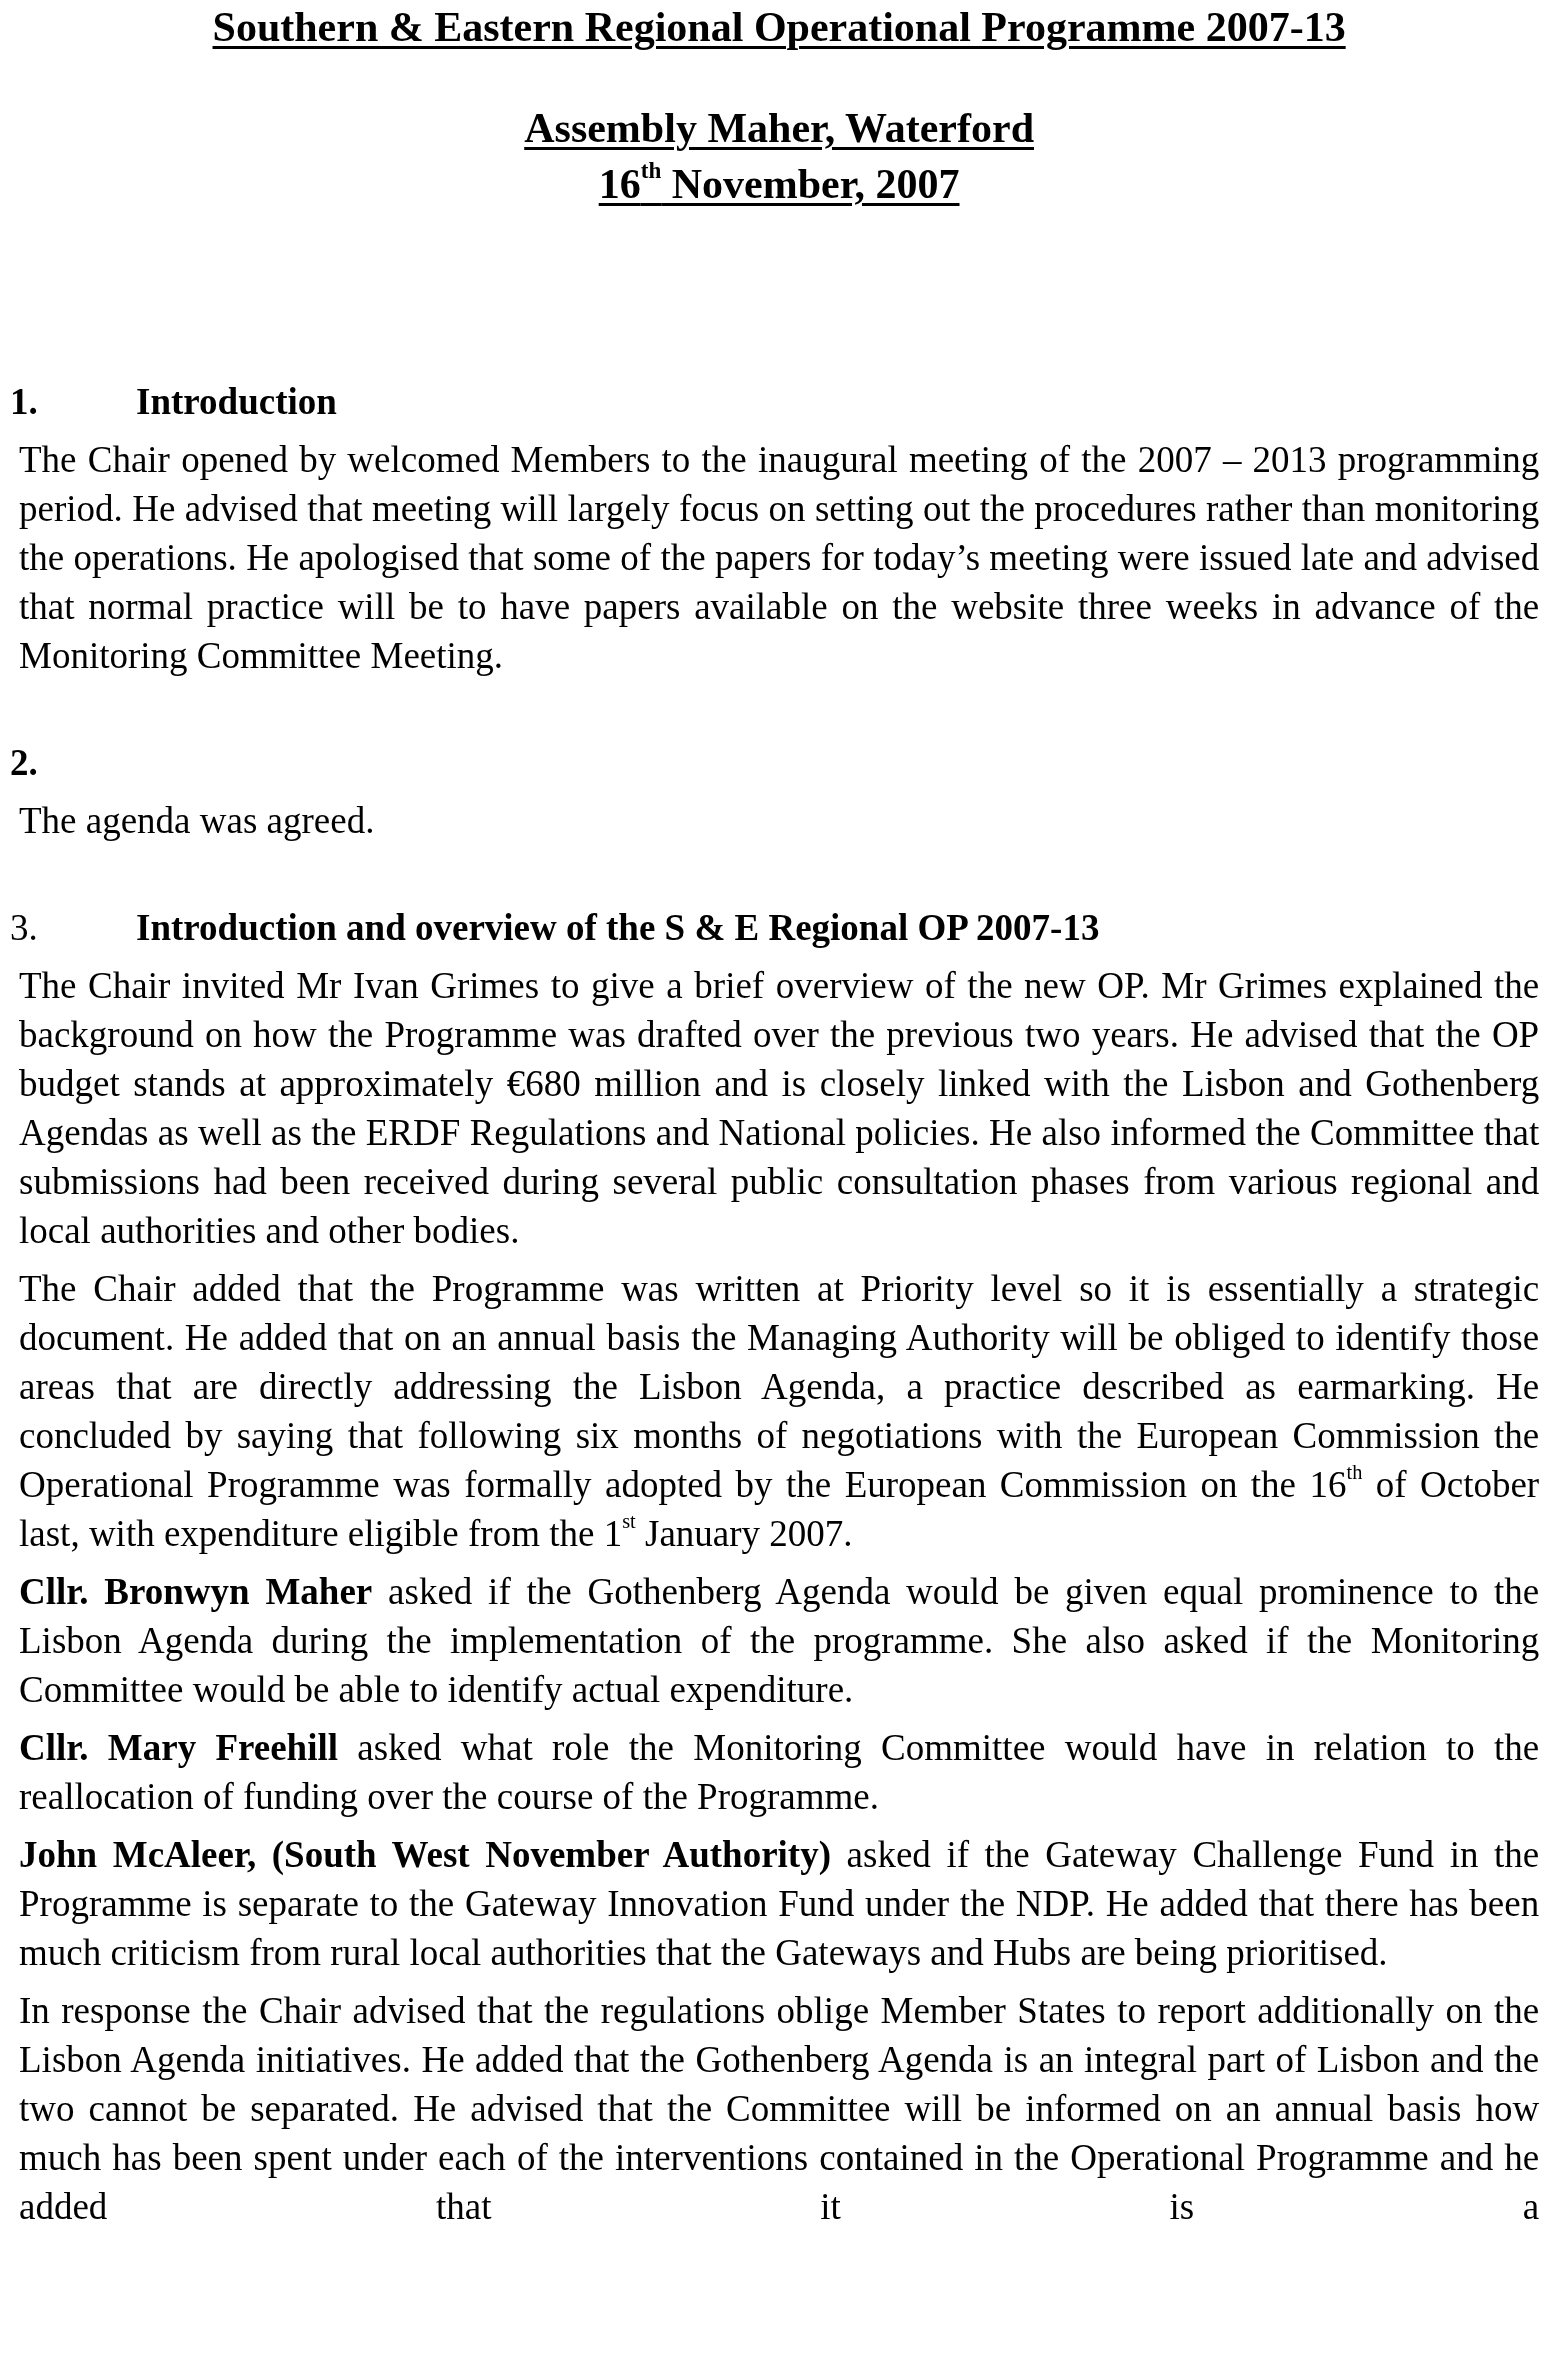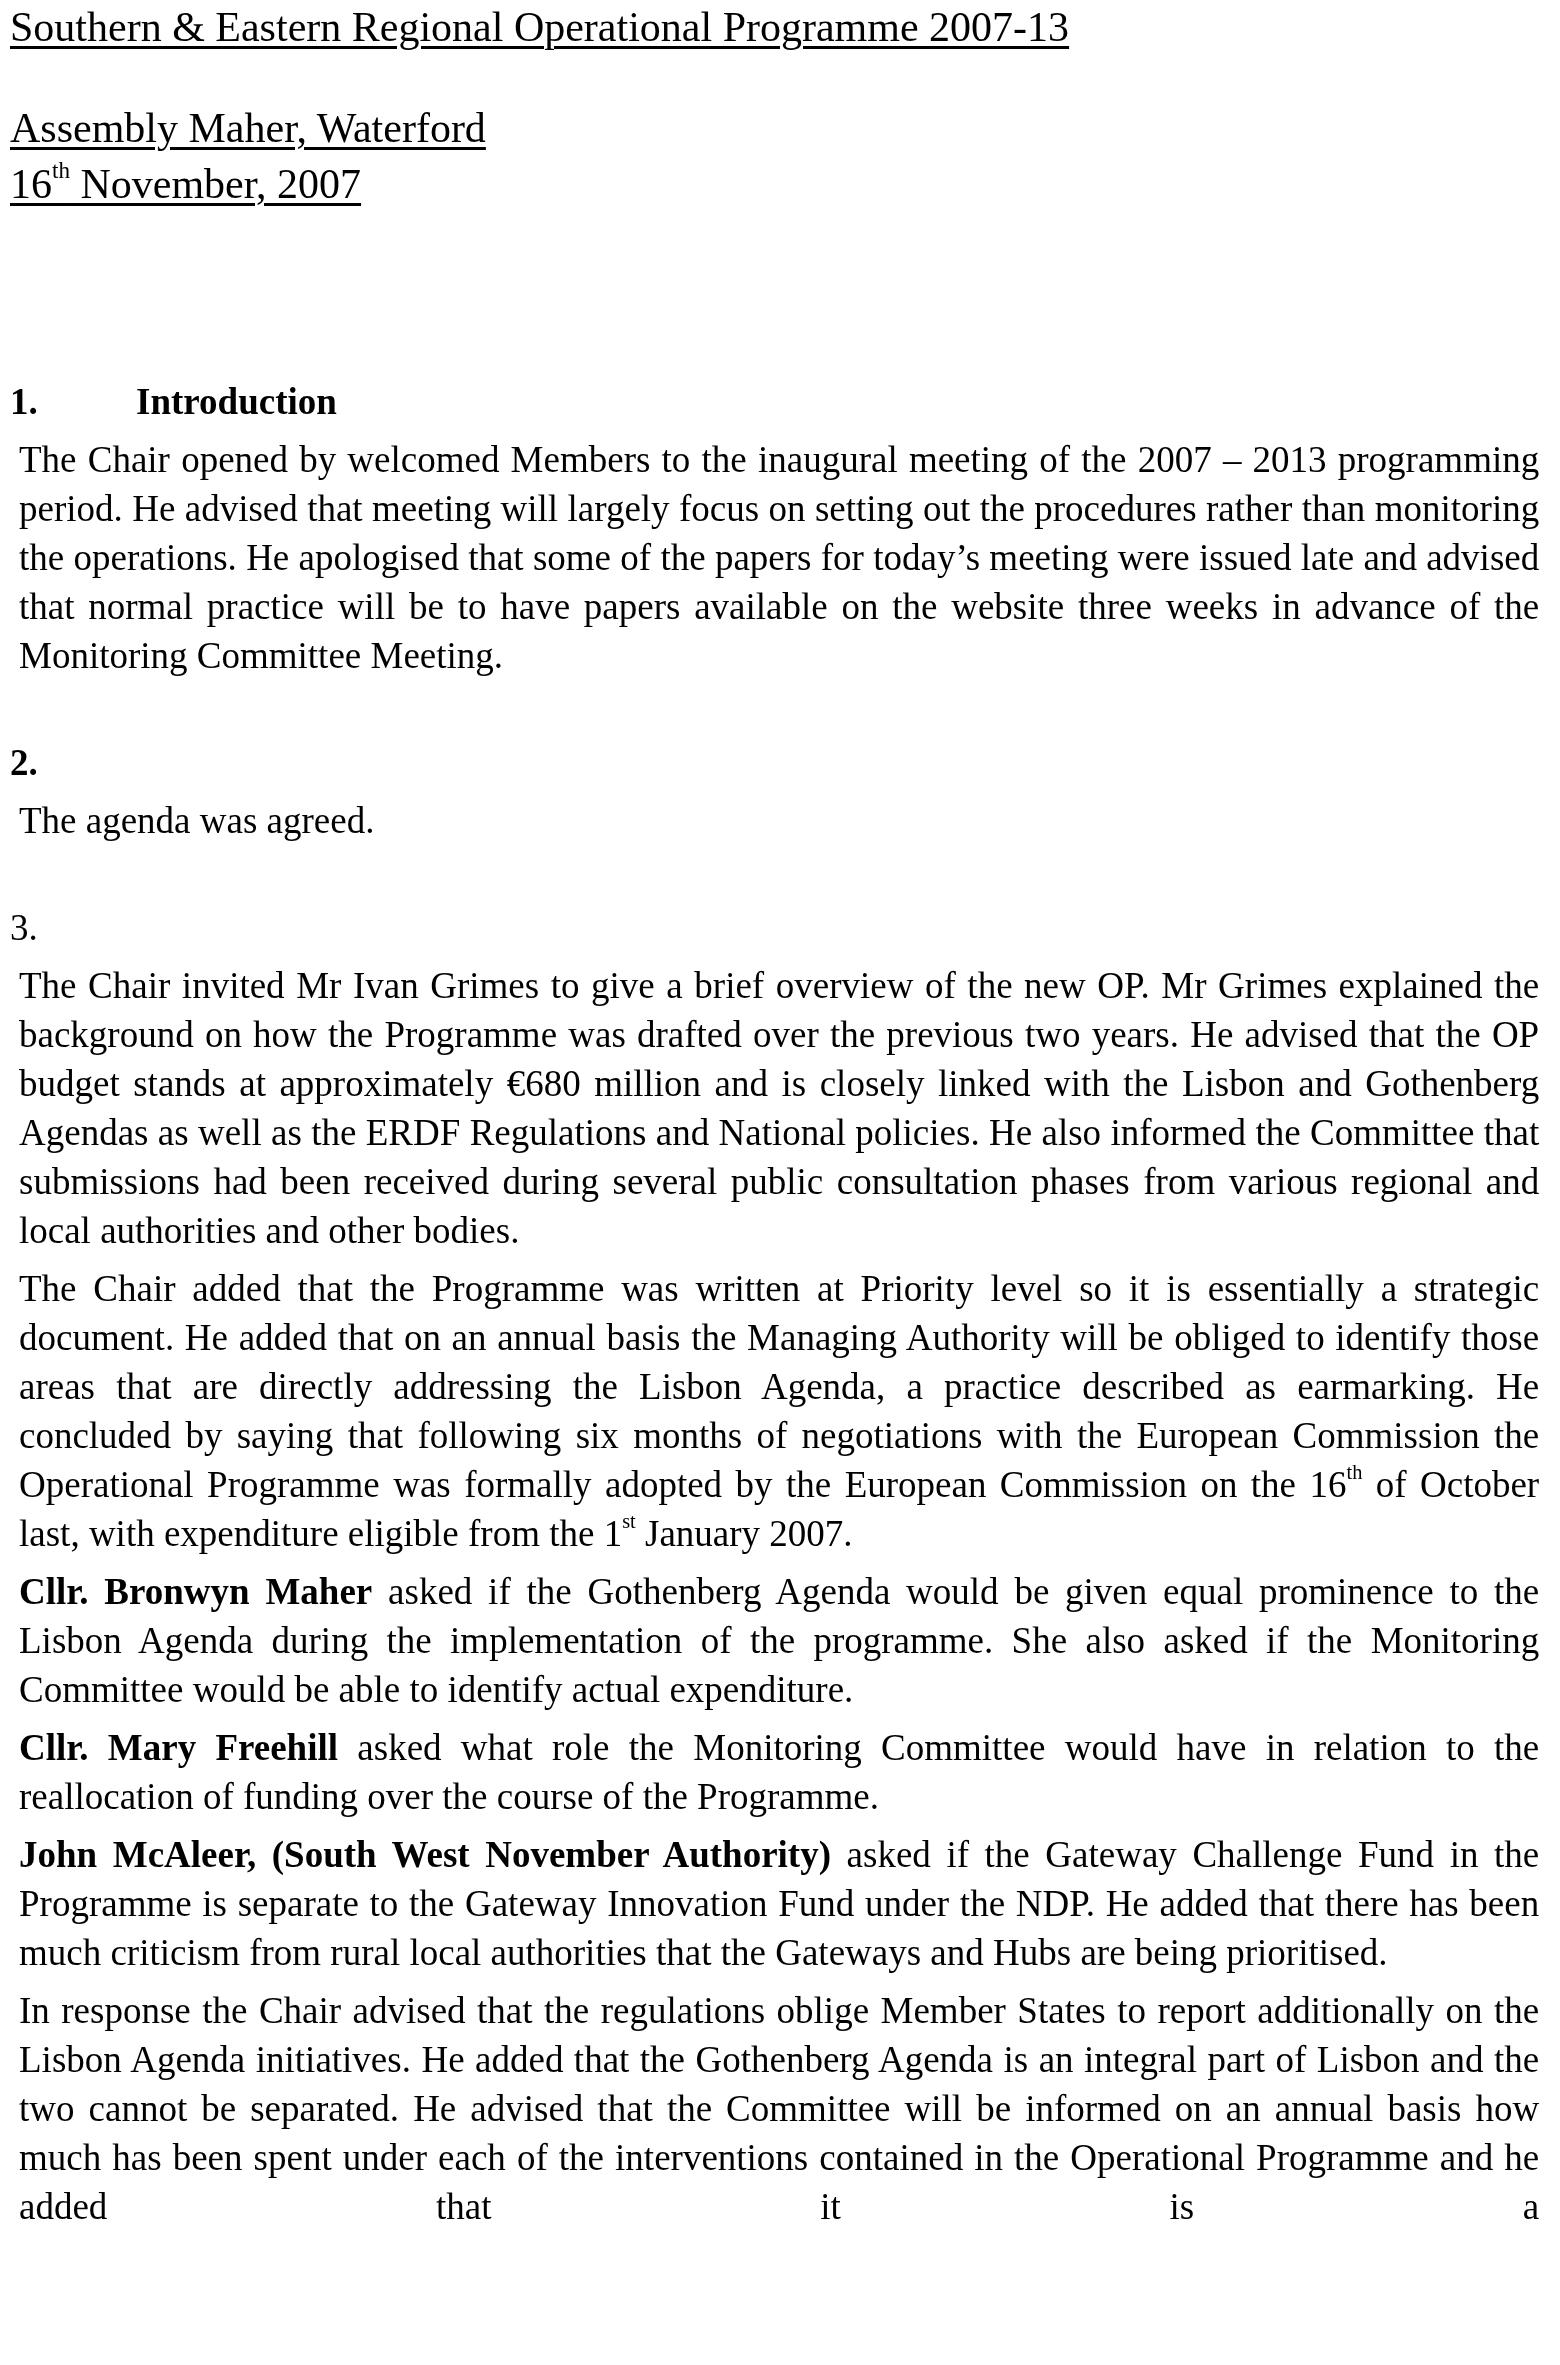--- a/index.html
+++ b/index.html
@@ -10,21 +10,21 @@
     font-family: "Liberation Serif", "DejaVu Serif", serif;
     color: #000000;
   }
   .page {
     position: relative;
     width: 1560px;
     height: 2366px;
     box-sizing: border-box;
     padding: 0 11.8px 0 10px;
   }
-  .title-block { font-weight: normal; }
+  .title-block { text-align: center; font-weight: bold; }
   .title-main {
     font-size: 42px;
     line-height: 51px;
     margin: 1.7px 0 0 0;
     text-decoration: underline;
     text-decoration-thickness: 3.4px;
     text-underline-offset: 5px;
   }
   .title-sub {
     font-size: 42px;
@@ -91,20 +91,21 @@
       <span class="sec-num">2.</span>
     </div>
     <p class="body">The agenda was agreed.</p>
   </div>
 
   <div class="para-gap"></div>
 
   <div class="section">
     <div class="sec-head">
       <span class="sec-num normal">3.</span>
+      <span>Introduction and overview of the S &amp; E Regional OP 2007-13</span>
     </div>
     <p class="body">The Chair invited Mr Ivan Grimes to give a brief overview of the new OP. Mr Grimes explained the background on how the Programme was drafted over the previous two years.  He advised that the OP budget stands at approximately €680 million and is closely linked with the Lisbon and Gothenberg Agendas as well as the ERDF Regulations and National policies.  He also informed the Committee that submissions had been received during several public consultation phases from various regional and local authorities and other bodies.</p>
     <p class="body">
       <span>The Chair added that the Programme was written at Priority level so it is essentially a strategic document.  He added that on an annual basis the Managing Authority will be obliged to identify those areas that are directly addressing the Lisbon Agenda, a practice described as earmarking.  He concluded by saying that following six months of negotiations with the European Commission the Operational Programme was formally adopted by the European Commission on the 16</span><sup>th</sup><span> of October last, with expenditure eligible from the 1</span><sup>st</sup><span> January 2007.</span>
     </p>
     <p class="body">
       <b>Cllr. Bronwyn Maher</b><span> asked if the Gothenberg Agenda would be given equal prominence to the Lisbon Agenda during the implementation of the programme.  She also asked if the Monitoring Committee would be able to identify actual expenditure.</span>
     </p>
     <p class="body">
       <b>Cllr. Mary Freehill</b><span> asked what role the Monitoring Committee would have in relation to the reallocation of funding over the course of the Programme.</span>

